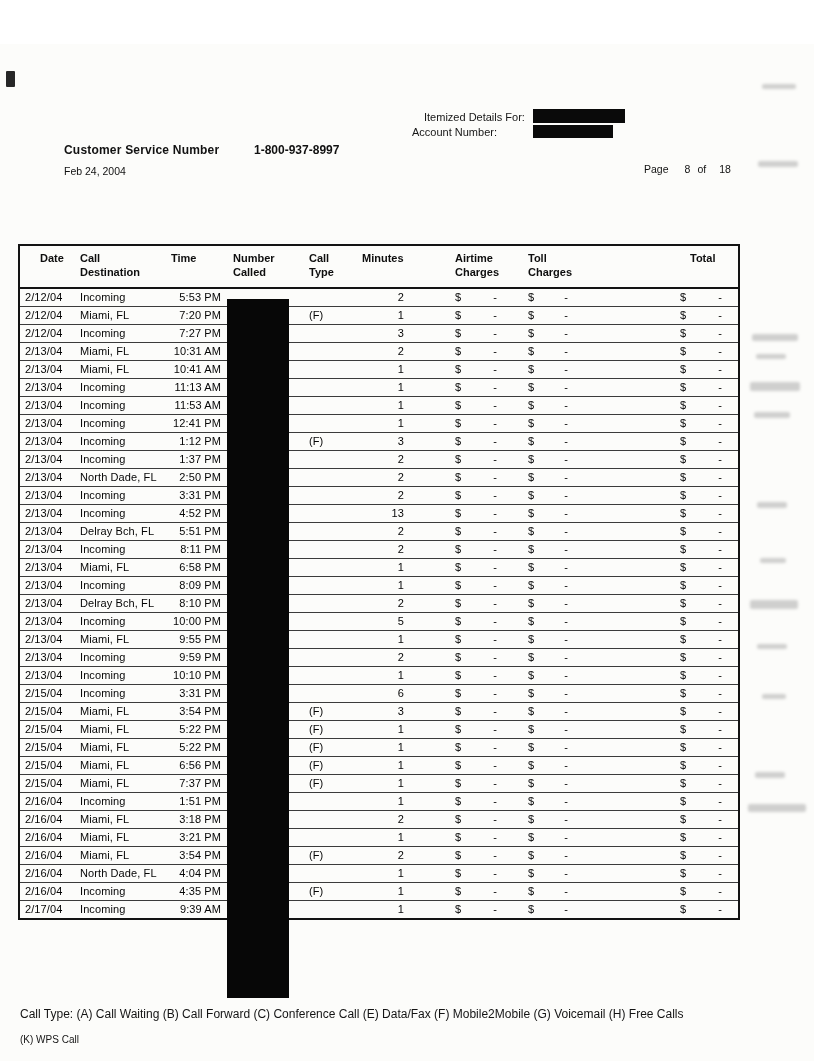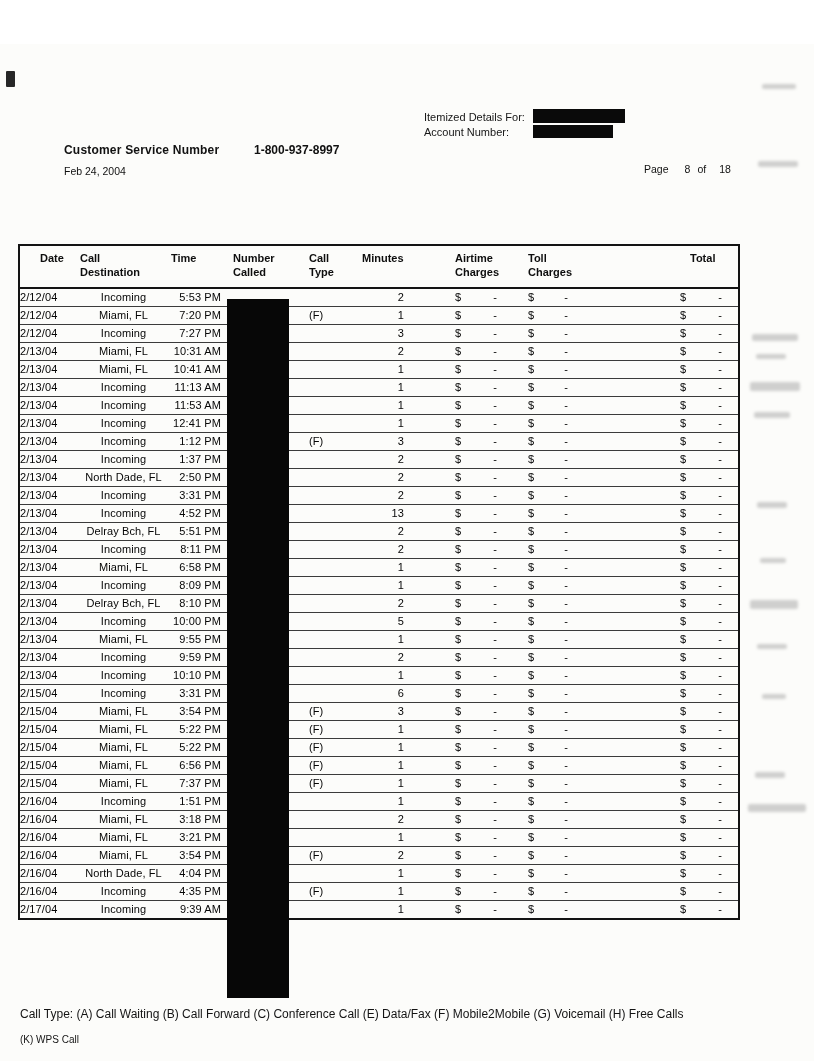--- a/index.html
+++ b/index.html
@@ -10,21 +10,21 @@
     background:#fcfcfa; overflow:hidden;margin-top:44px;
   }
   
   .abs { position:absolute; }
   .lbl { font-size:11px; color:#161616; }
   .redact { background:#0a0a0a; }
   .cs-label { left:64px; top:99px; font-size:12px; font-weight:700; letter-spacing:.2px; }
   .cs-number { left:254px; top:99px; font-size:12px; font-weight:700; }
   .bill-date { left:64px; top:121px; font-size:10.5px; }
   .itemized-label { left:424px; top:67px; }
-  .account-label { left:424px; top:82px; }
+  .account-label { left:412px; top:82px; }
   .itemized-redact { left:533px; top:65px; width:92px; height:14px; }
   .account-redact { left:533px; top:81px; width:80px; height:13px; }
   .page-info { left:644px; top:119px; font-size:10.5px; }
   .page-info span { display:inline-block; }
   .pi-page { margin-right:16px; }
   .pi-num { margin-right:7px; }
   .pi-of { margin-right:13px; }
   
   .table-box {
     position:absolute; left:18px; top:200px; width:722px;
@@ -50,22 +50,22 @@
   
   th.c-date { padding-left:20px; }
   th.c-dest { padding-left:8px; }
   th.c-time { padding-left:4px; }
   th.c-num  { padding-left:6px; }
   th.c-type { padding-left:12px; }
   th.c-min  { text-align:left; padding-left:0; }
   th.c-air  { padding-left:38px; }
   th.c-toll { padding-left:16px; }
   th.c-total{ padding-left:88px; }
-  td.c-date { }
-  td.c-dest { padding-left:8px;text-align:center; }
+  td.c-date { padding-left:5px; }
+  td.c-dest { padding-left:8px; }
   td.c-time { text-align:right; padding-right:6px; }
   td.c-type { padding-left:12px; }
   td.c-min  { text-align:right; padding-right:13px; }
   td.c-air  { padding-left:38px; }
   td.c-toll { padding-left:16px; }
   td.c-total{ padding-left:78px; }
   .charge { display:inline-flex; justify-content:space-between; }
   td.c-air  .charge { width:42px; }
   td.c-toll .charge { width:40px; }
   td.c-total .charge { width:42px; }

